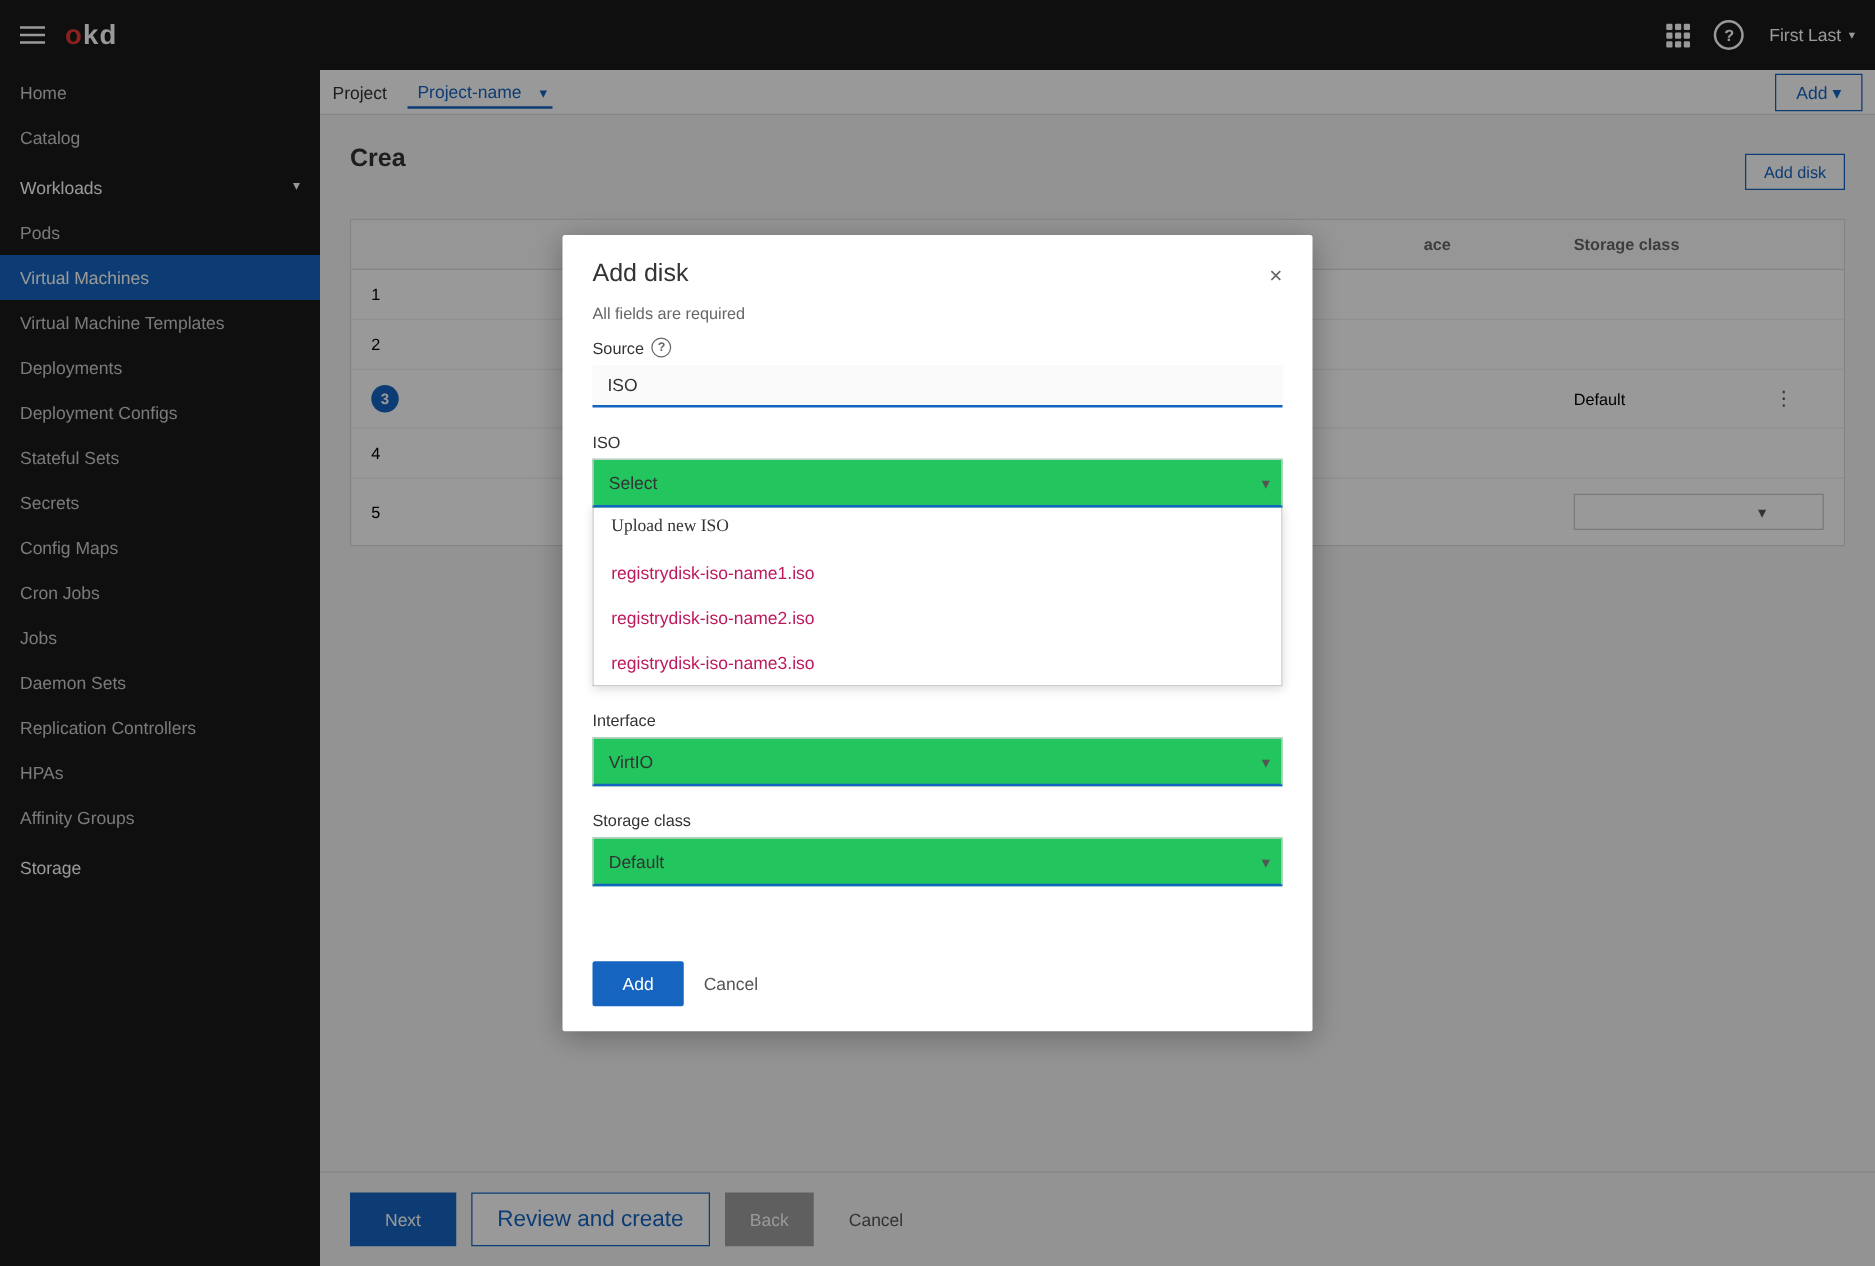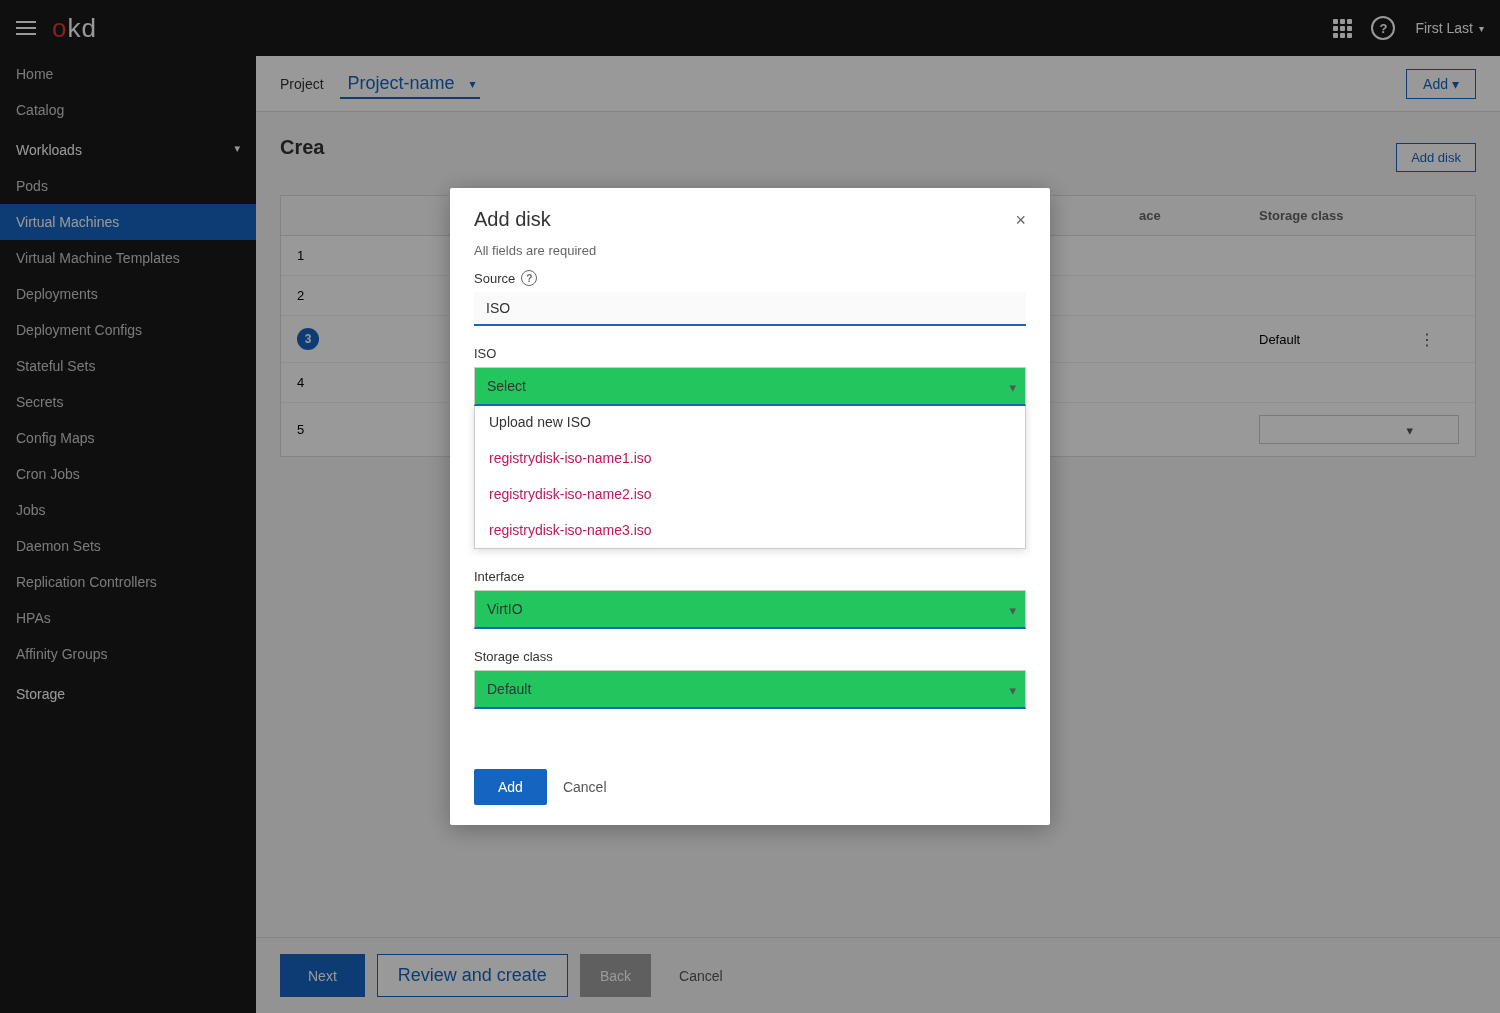--- a/index.html
+++ b/index.html
@@ -12,21 +12,21 @@
       display: flex;
       align-items: center;
       padding: 0 16px;
       color: white;
       flex-shrink: 0;
       z-index: 100;
     }
     .topbar-menu-icon { cursor: pointer; margin-right: 16px; display: flex; flex-direction: column; gap: 4px; }
     .topbar-menu-icon span { display: block; width: 20px; height: 2px; background: white; }
     .topbar-logo { display: flex; align-items: center; margin-right: auto; }
-    .topbar-logo .logo-text { font-size: 26px; font-weight: normal; color: white; letter-spacing: 1px; }
+    .topbar-logo .logo-text { font-size: 22px; font-weight: bold; color: white; letter-spacing: 1px; }
     .logo-o { color: #e53935; }
     .topbar-icons { display: flex; align-items: center; gap: 20px; }
     .topbar-grid-icon { display: grid; grid-template-columns: 1fr 1fr 1fr; gap: 2px; width: 18px; cursor: pointer; }
     .topbar-grid-icon span { display: block; width: 5px; height: 5px; background: white; border-radius: 1px; }
     .topbar-help { color: white; cursor: pointer; font-size: 16px; width: 24px; height: 24px; border-radius: 50%; border: 2px solid white; display: flex; align-items: center; justify-content: center; font-weight: bold; font-size: 13px; }
     .topbar-user { display: flex; align-items: center; gap: 6px; cursor: pointer; color: white; }
     .topbar-user-chevron { font-size: 10px; }
 
     
     .main-layout { display: flex; flex: 1; overflow: hidden; }
@@ -59,38 +59,39 @@
       flex: 1;
       display: flex;
       flex-direction: column;
       overflow: hidden;
       background: #f5f5f5;
       position: relative;
     }
     .content-topbar {
       background: white;
       border-bottom: 1px solid #ddd;
-      padding: 0 24px;
-      height: 56px;
+      padding: 0 10px;
+      height: 36px;
       display: flex;
       align-items: center;
       gap: 16px;
       flex-shrink: 0;
     }
     .content-topbar-right { margin-left: auto; }
     .project-label { font-size: 14px; color: #333; }
     .project-select {
       border: none;
       border-bottom: 2px solid #1565c0;
       padding: 4px 24px 4px 8px;
-      font-size: 18px;
+      font-size: 14px;
       color: #1565c0;
       background: transparent;
       cursor: pointer;
       appearance: none;
+      text-align: center;
       -webkit-appearance: none;
     }
     .project-select-wrap { position: relative; display: inline-flex; align-items: center; }
     .project-select-wrap::after { content: '▾'; color: #1565c0; position: absolute; right: 4px; pointer-events: none; font-size: 12px; }
     .add-button {
       border: 1px solid #1565c0;
       background: white;
       color: #1565c0;
       padding: 6px 16px;
       cursor: pointer;
@@ -203,21 +204,21 @@
       border-top: none;
       margin-top: -2px;
       box-shadow: 0 2px 8px rgba(0,0,0,0.15);
     }
     .dropdown-item {
       padding: 10px 14px;
       cursor: pointer;
       font-size: 14px;
       color: #be185d;
     }
-    .dropdown-item.upload { color: #333; }
+    .dropdown-item.upload { color: #333; font-family: Liberation Serif, serif; }
 
     .modal-footer { padding: 16px 24px 20px; display: flex; gap: 16px; align-items: center; }
     .btn-add { background: #1565c0; color: white; border: none; padding: 10px 24px; font-size: 14px; cursor: pointer; border-radius: 2px; }
     .btn-cancel-modal { background: transparent; color: #555; border: none; font-size: 14px; cursor: pointer; padding: 10px 0; }
 
     
     .storage-row-actions { display: flex; align-items: center; gap: 8px; }
     .options-dots { color: #555; cursor: pointer; font-size: 16px; }
   </style>
 </head>

